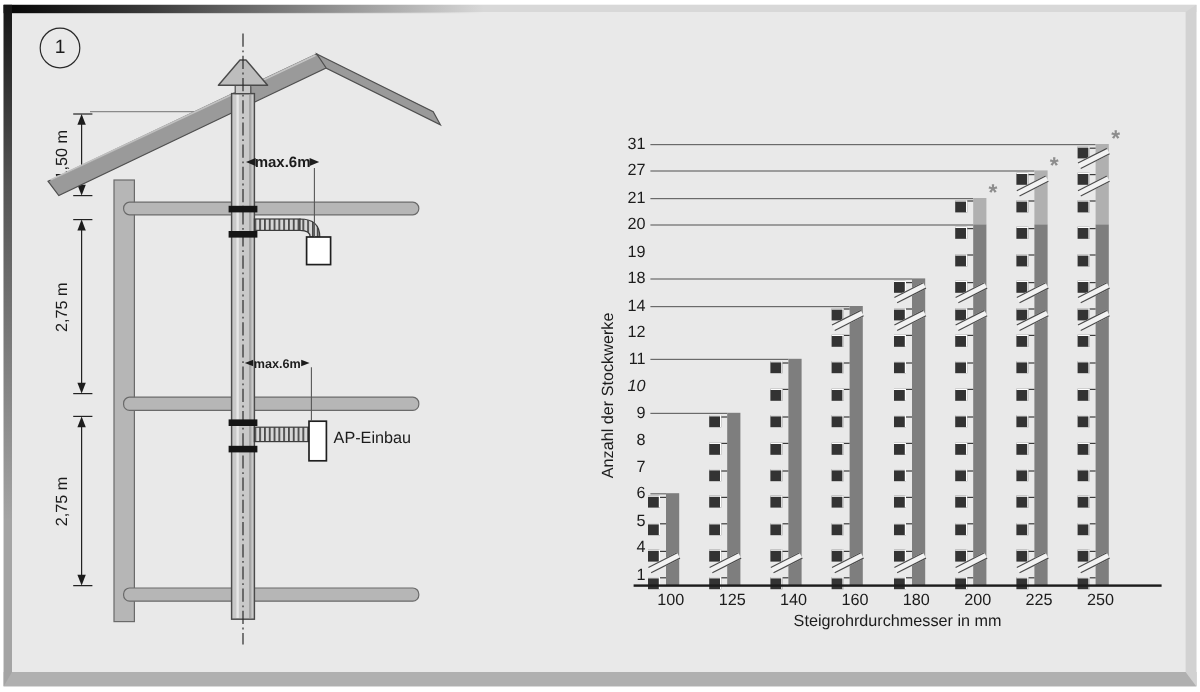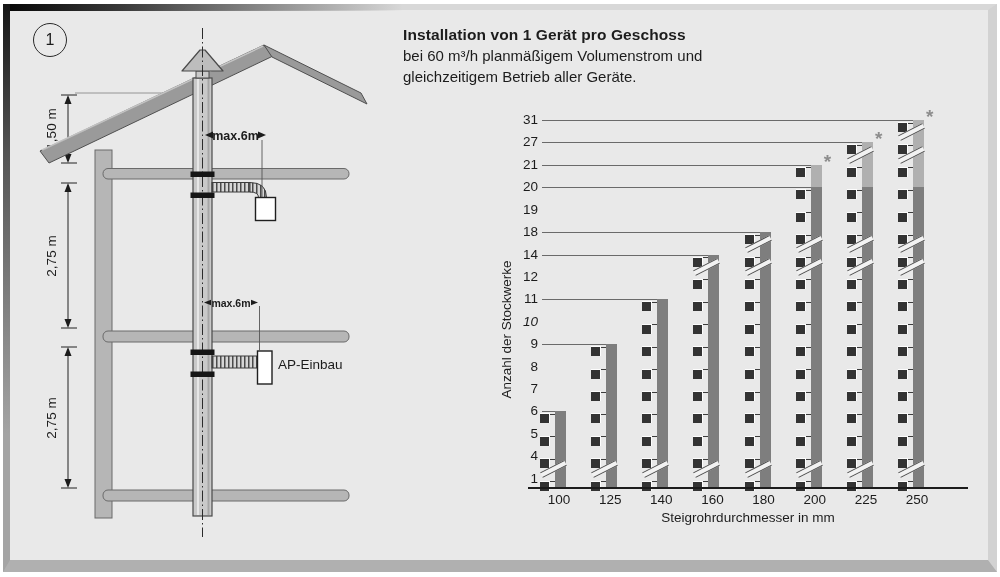--- a/index.html
+++ b/index.html
@@ -37,23 +37,20 @@
 </head>
 <body>
 
 <div id="page">
   <div id="panel"></div>
   <div class="bevel-dark-top"></div>
   <div class="bevel-dark-left"></div>
 
   <div id="figure-badge" class="abs">1</div>
 
-  <div id="hdr-title" class="abs">Installation von 1 Gerät pro Geschoss</div>
-  <div id="hdr-sub1" class="abs">bei 60 m³/h planmäßigem Volumenstrom und</div>
-  <div id="hdr-sub2" class="abs">gleichzeitigem Betrieb aller Geräte.</div>
 
   <svg id="house-svg" class="abs" width="1000" height="577" viewBox="0 0 1000 577">
     <defs>
       <pattern id="corr" width="4" height="14" patternUnits="userSpaceOnUse">
         <rect width="4" height="14" fill="#d6d6d6"></rect>
         <rect width="1.5" height="14" fill="#4a4a4a"></rect>
       </pattern>
     </defs>
 
     <line x1="75" y1="93" x2="192" y2="93" stroke="#8a8a8a" stroke-width="0.9"></line>

